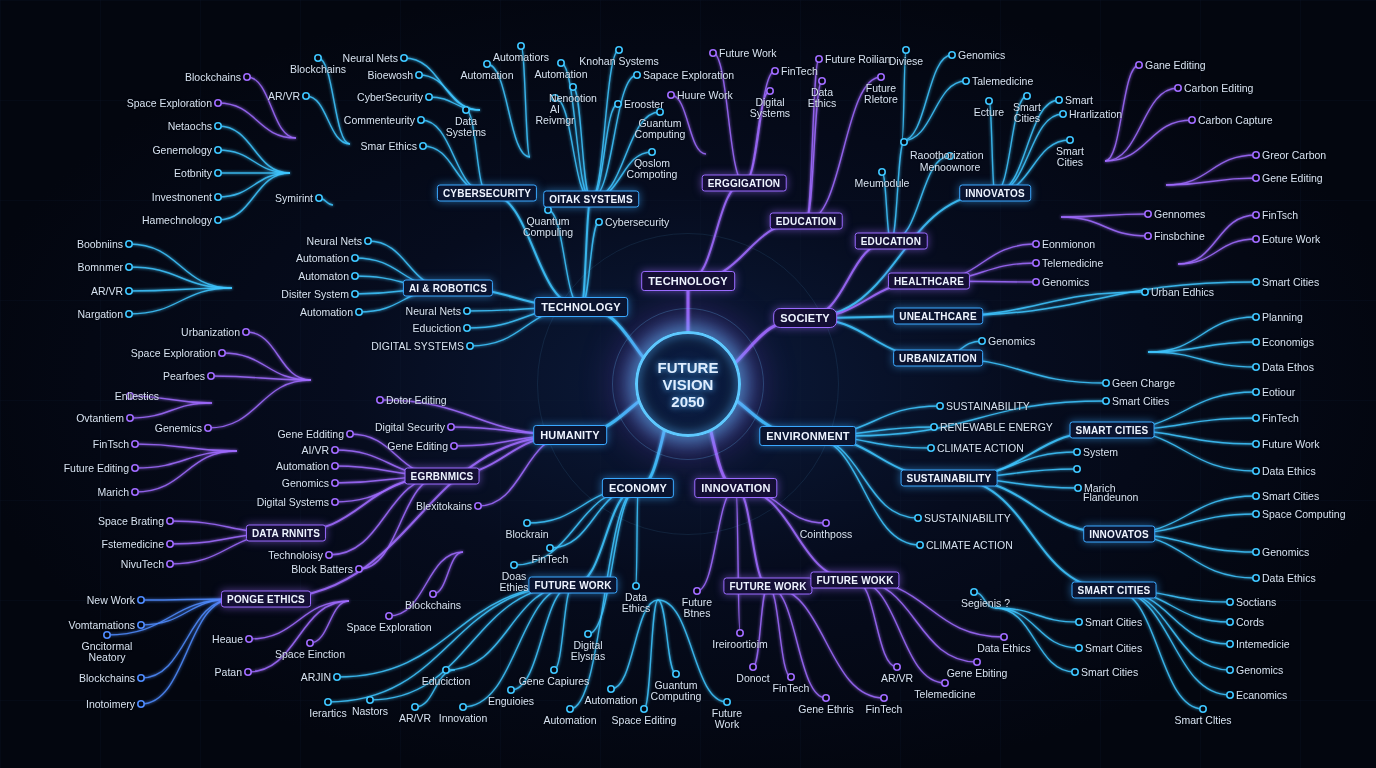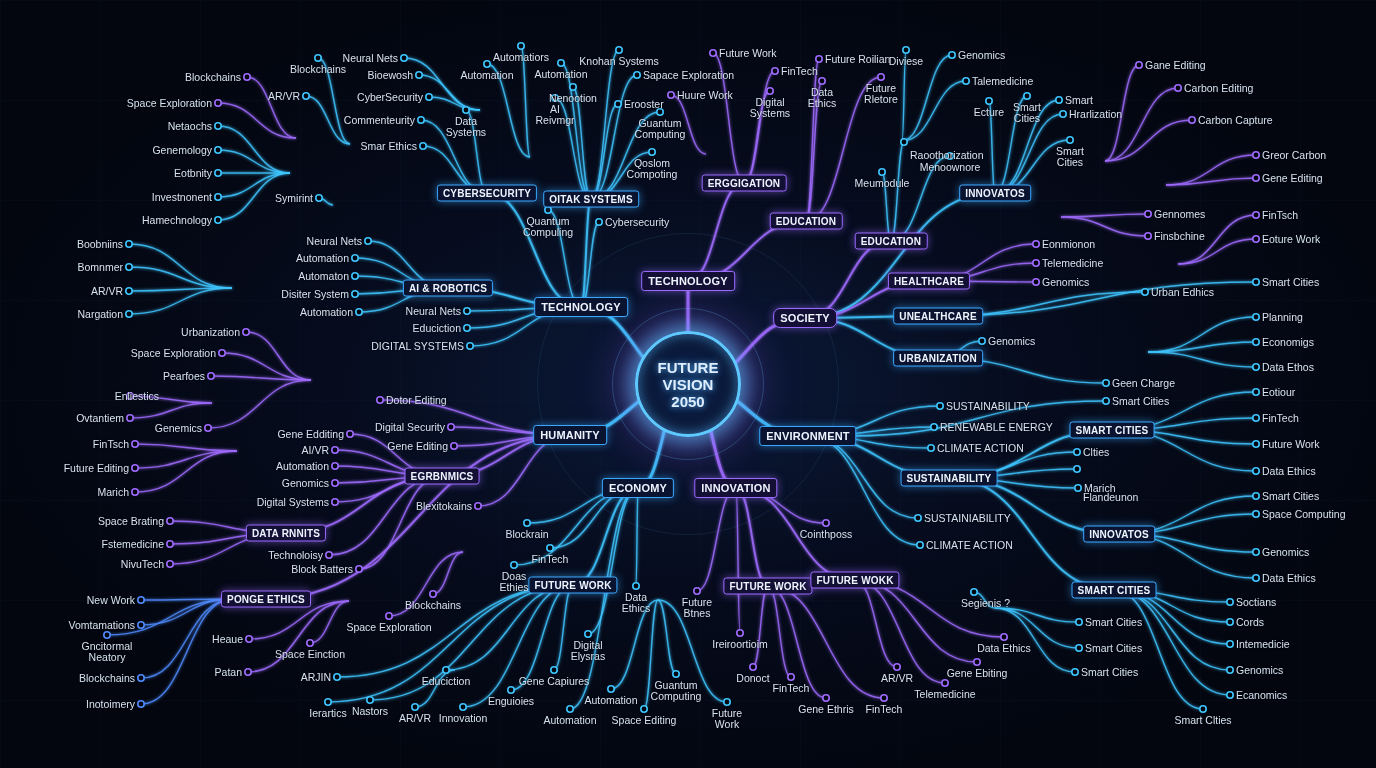--- a/index.html
+++ b/index.html
@@ -613,21 +613,21 @@
       <div class="leaf r" style="left: 1262px; top: 317px;">Planning</div>
       <div class="leaf r" style="left: 1262px; top: 342px;">Economigs</div>
       <div class="leaf r" style="left: 1262px; top: 367px;">Data Ethos</div>
       <div class="leaf r" style="left: 1112px; top: 383px;">Geen Charge</div>
       <div class="leaf r" style="left: 1112px; top: 401px;">Smart Cities</div>
       <div class="leaf r" style="left: 946px; top: 406px;">SUSTAINABILITY</div>
       <div class="leaf r" style="left: 940px; top: 427px;">RENEWABLE ENERGY</div>
       <div class="leaf r" style="left: 937px; top: 448px;">CLIMATE ACTION</div>
       <div class="leaf r" style="left: 924px; top: 518px;">SUSTAINIABILITY</div>
       <div class="leaf r" style="left: 926px; top: 545px;">CLIMATE ACTION</div>
-      <div class="leaf r" style="left: 1083px; top: 452px;">Clties</div>
+      <div class="leaf r" style="left: 1083px; top: 452px;">System</div>
       <div class="leaf r" style="left: 1083px; top: 469px; margin-top: 28px;">Flandeunon</div>
       <div class="leaf r" style="left: 1084px; top: 488px;">Marich</div>
       <div class="leaf r" style="left: 1262px; top: 392px;">Eotiour</div>
       <div class="leaf r" style="left: 1262px; top: 418px;">FinTech</div>
       <div class="leaf r" style="left: 1262px; top: 444px;">Future Work</div>
       <div class="leaf r" style="left: 1262px; top: 471px;">Data Ethics</div>
       <div class="leaf r" style="left: 1262px; top: 496px;">Smart Cities</div>
       <div class="leaf r" style="left: 1262px; top: 514px;">Space
 Computing</div>
       <div class="leaf r" style="left: 1262px; top: 552px;">Genomics</div>

